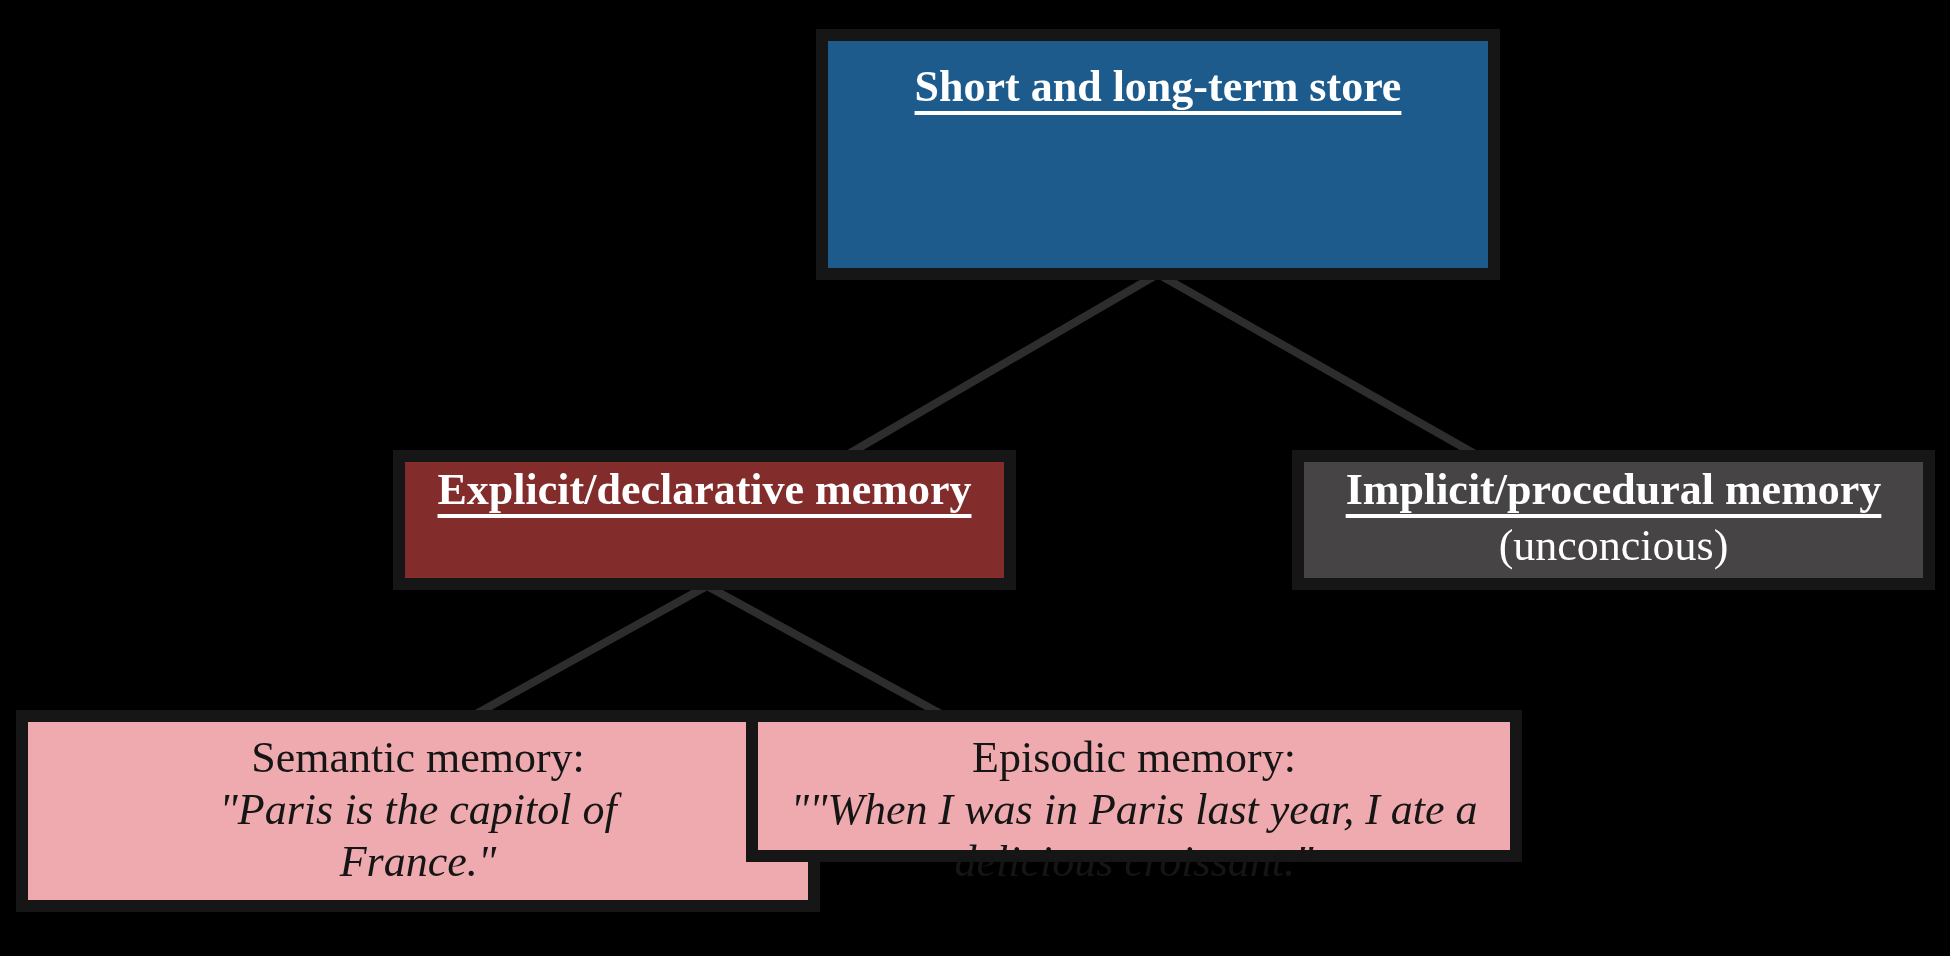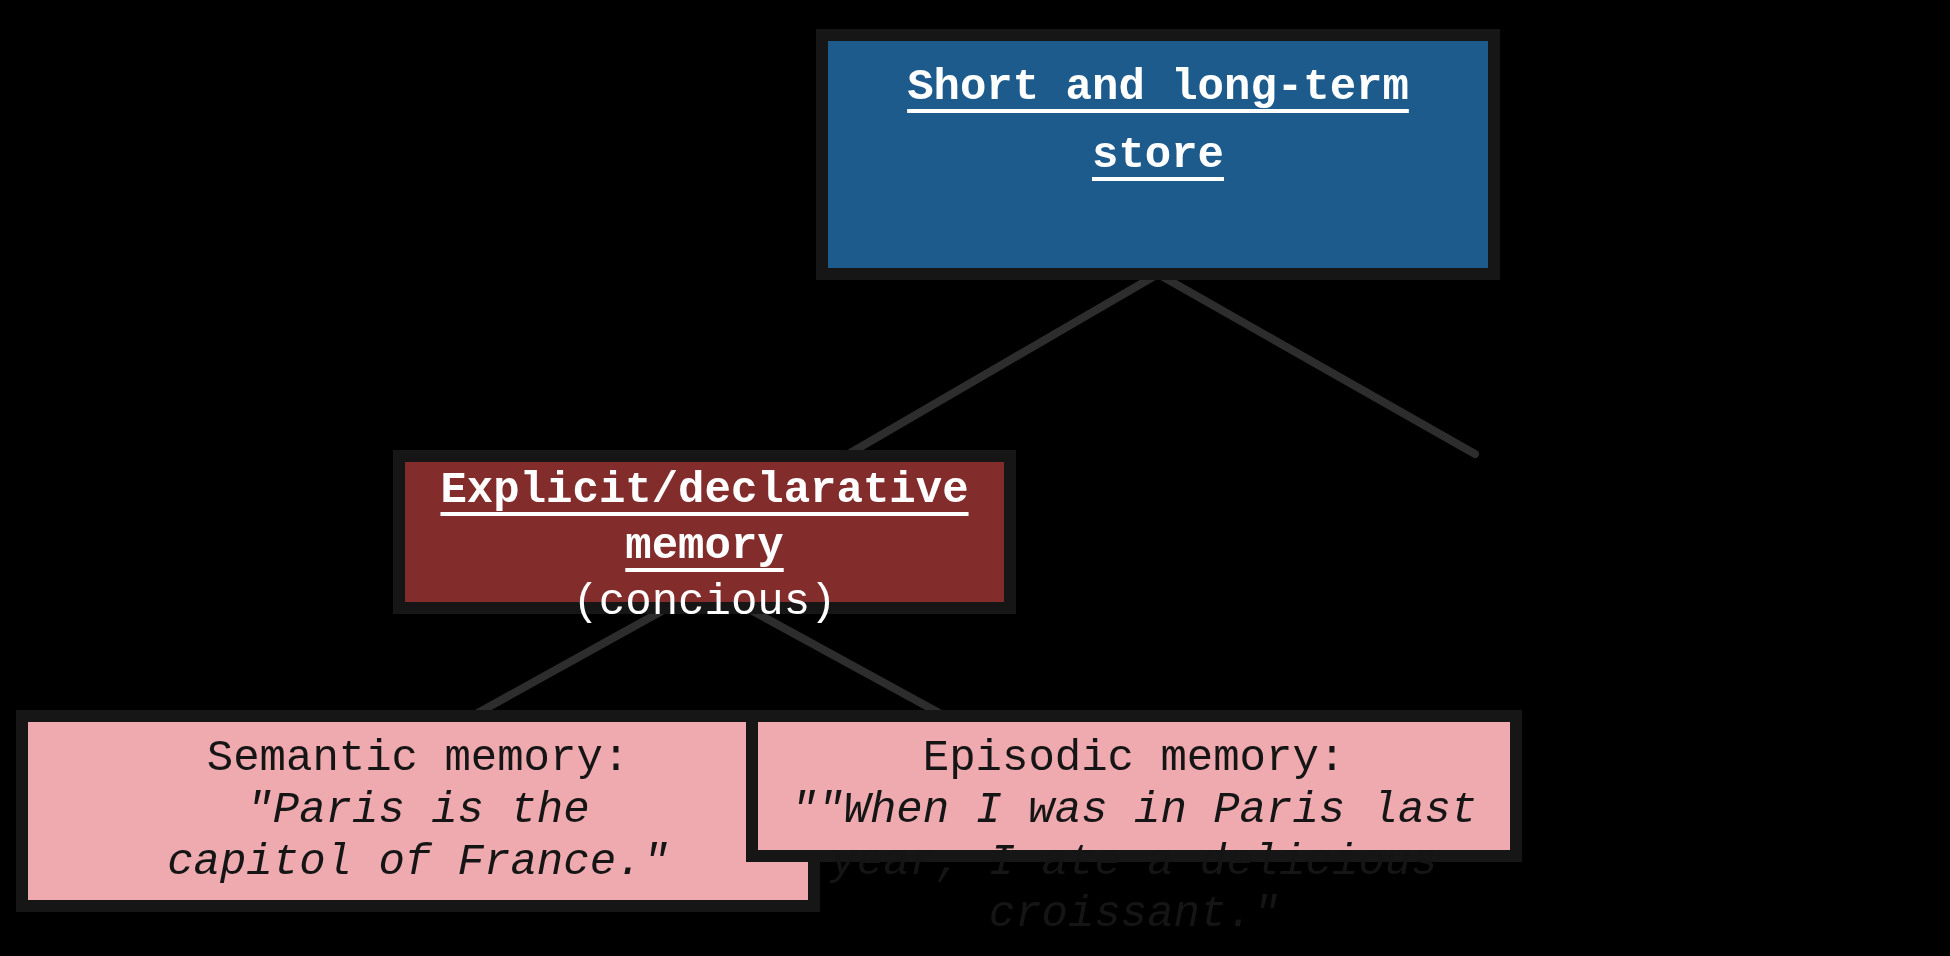--- a/index.html
+++ b/index.html
@@ -2,21 +2,21 @@
 <html><head>
 <meta charset="utf-8">
 <style>
   html, body { margin: 0; padding: 0; background: #000000; }
   .canvas {
     position: relative;
     width: 1950px;
     height: 956px;
     background: #000000;
     overflow: hidden;
-    font-family: Liberation Mono, monospace;
+    font-family: Liberation Serif, serif;
   }
   .edges {
     position: absolute;
     left: 0; top: 0;
     width: 1950px; height: 956px;
   }
   .edges line {
     stroke: #2d2d2d;
     stroke-width: 8;
     stroke-linecap: round;
@@ -39,21 +39,21 @@
     width: 684px; height: 251px;
     background: #1e5b8d;
     color: #ffffff;
     font-size: 44px;
     line-height: 68px;
     padding: 12px 40px 0 40px;
   }
   
   .node-explicit {
     left: 393px; top: 450px;
-    width: 623px; height: 164px;
+    width: 623px; height: 140px;
     background: #822c2c;
     color: #ffffff;
     font-size: 44px;
     line-height: 56px;
     padding: 0 6px;
   }
   .node-implicit {
     left: 1292px; top: 450px;
     width: 643px; height: 140px;
     background: #464444;
@@ -93,23 +93,26 @@
     <line x1="707" y1="586" x2="476" y2="714"></line>
     <line x1="707" y1="586" x2="941" y2="714"></line>
   </svg>
 
   <div class="node node-root">
     <div class="node-title">Short and long-term store</div>
   </div>
 
   <div class="node node-explicit">
     <div class="node-title">Explicit/declarative memory</div>
-    <div class="node-sub">(concious)</div>
   </div>
 
+  <div class="node node-implicit">
+    <div class="node-title">Implicit/procedural memory</div>
+    <div class="node-sub">(unconcious)</div>
+  </div>
 
   <div class="node node-leaf node-semantic">
     <div class="leaf-title">Semantic memory:</div>
     <div class="quote">"Paris is the capitol of France."</div>
   </div>
 
   <div class="node node-leaf node-episodic">
     <div class="leaf-title">Episodic memory:</div>
     <div class="quote">""When I was in Paris last year, I ate a delicious croissant."</div>
   </div>

